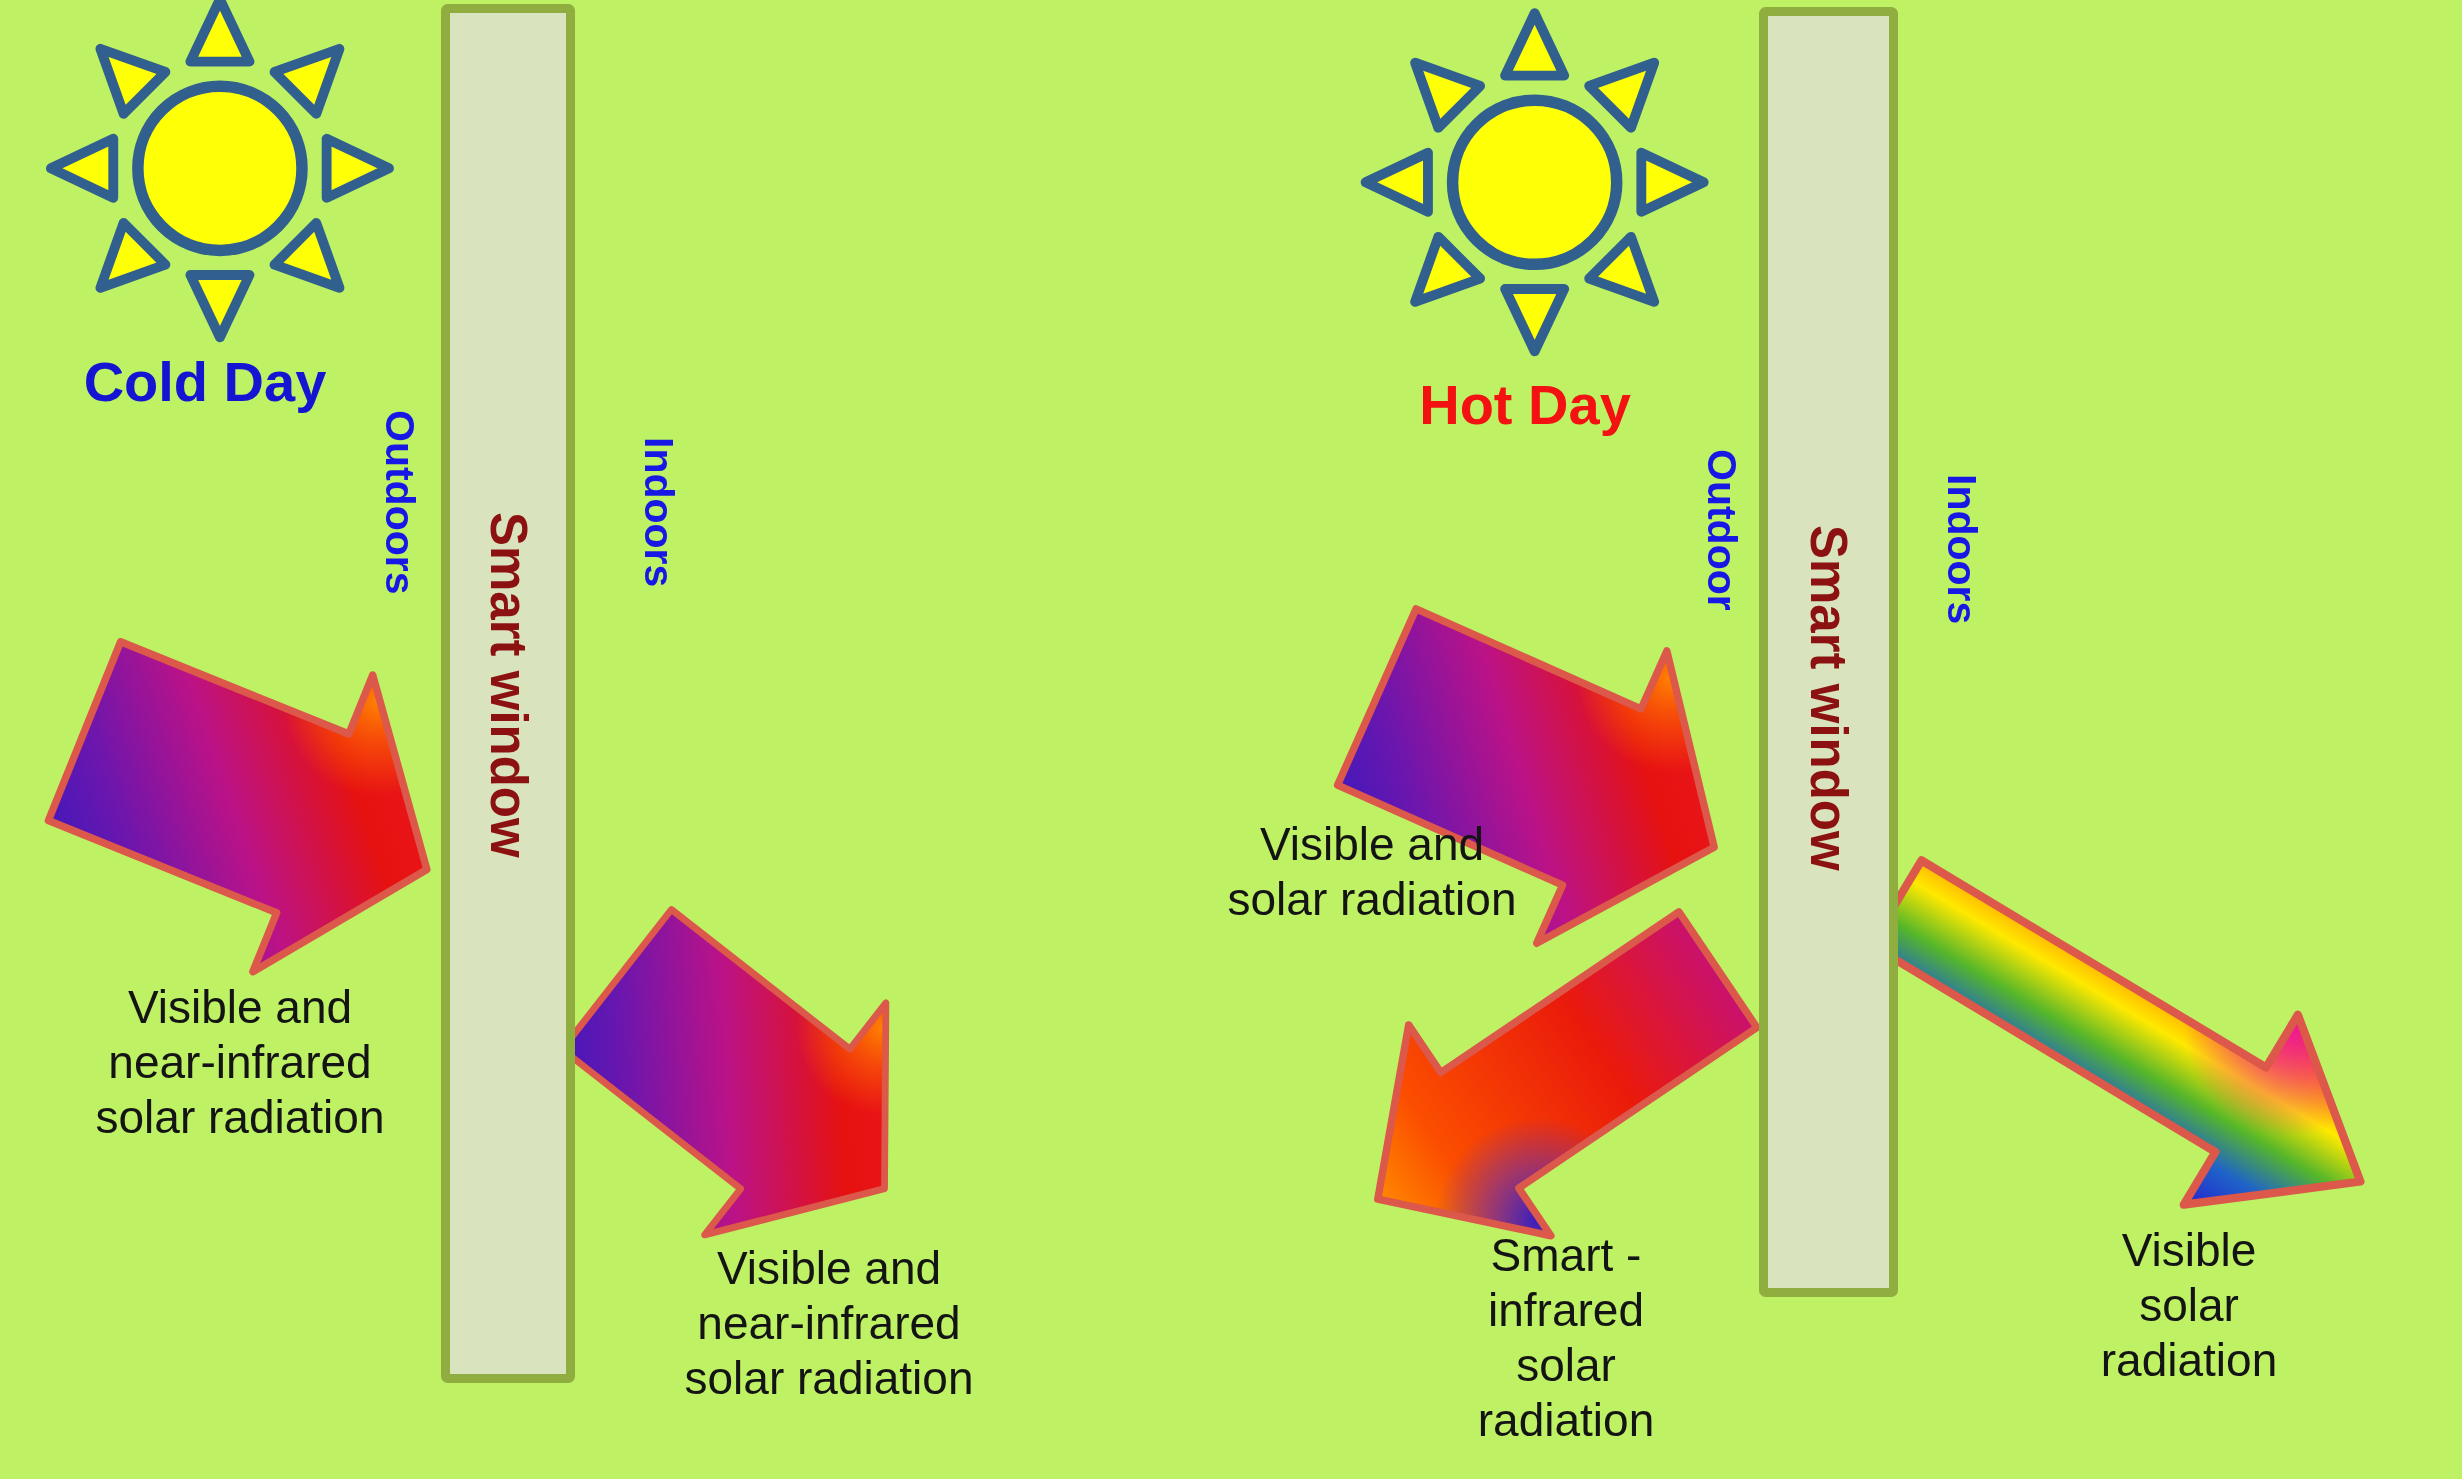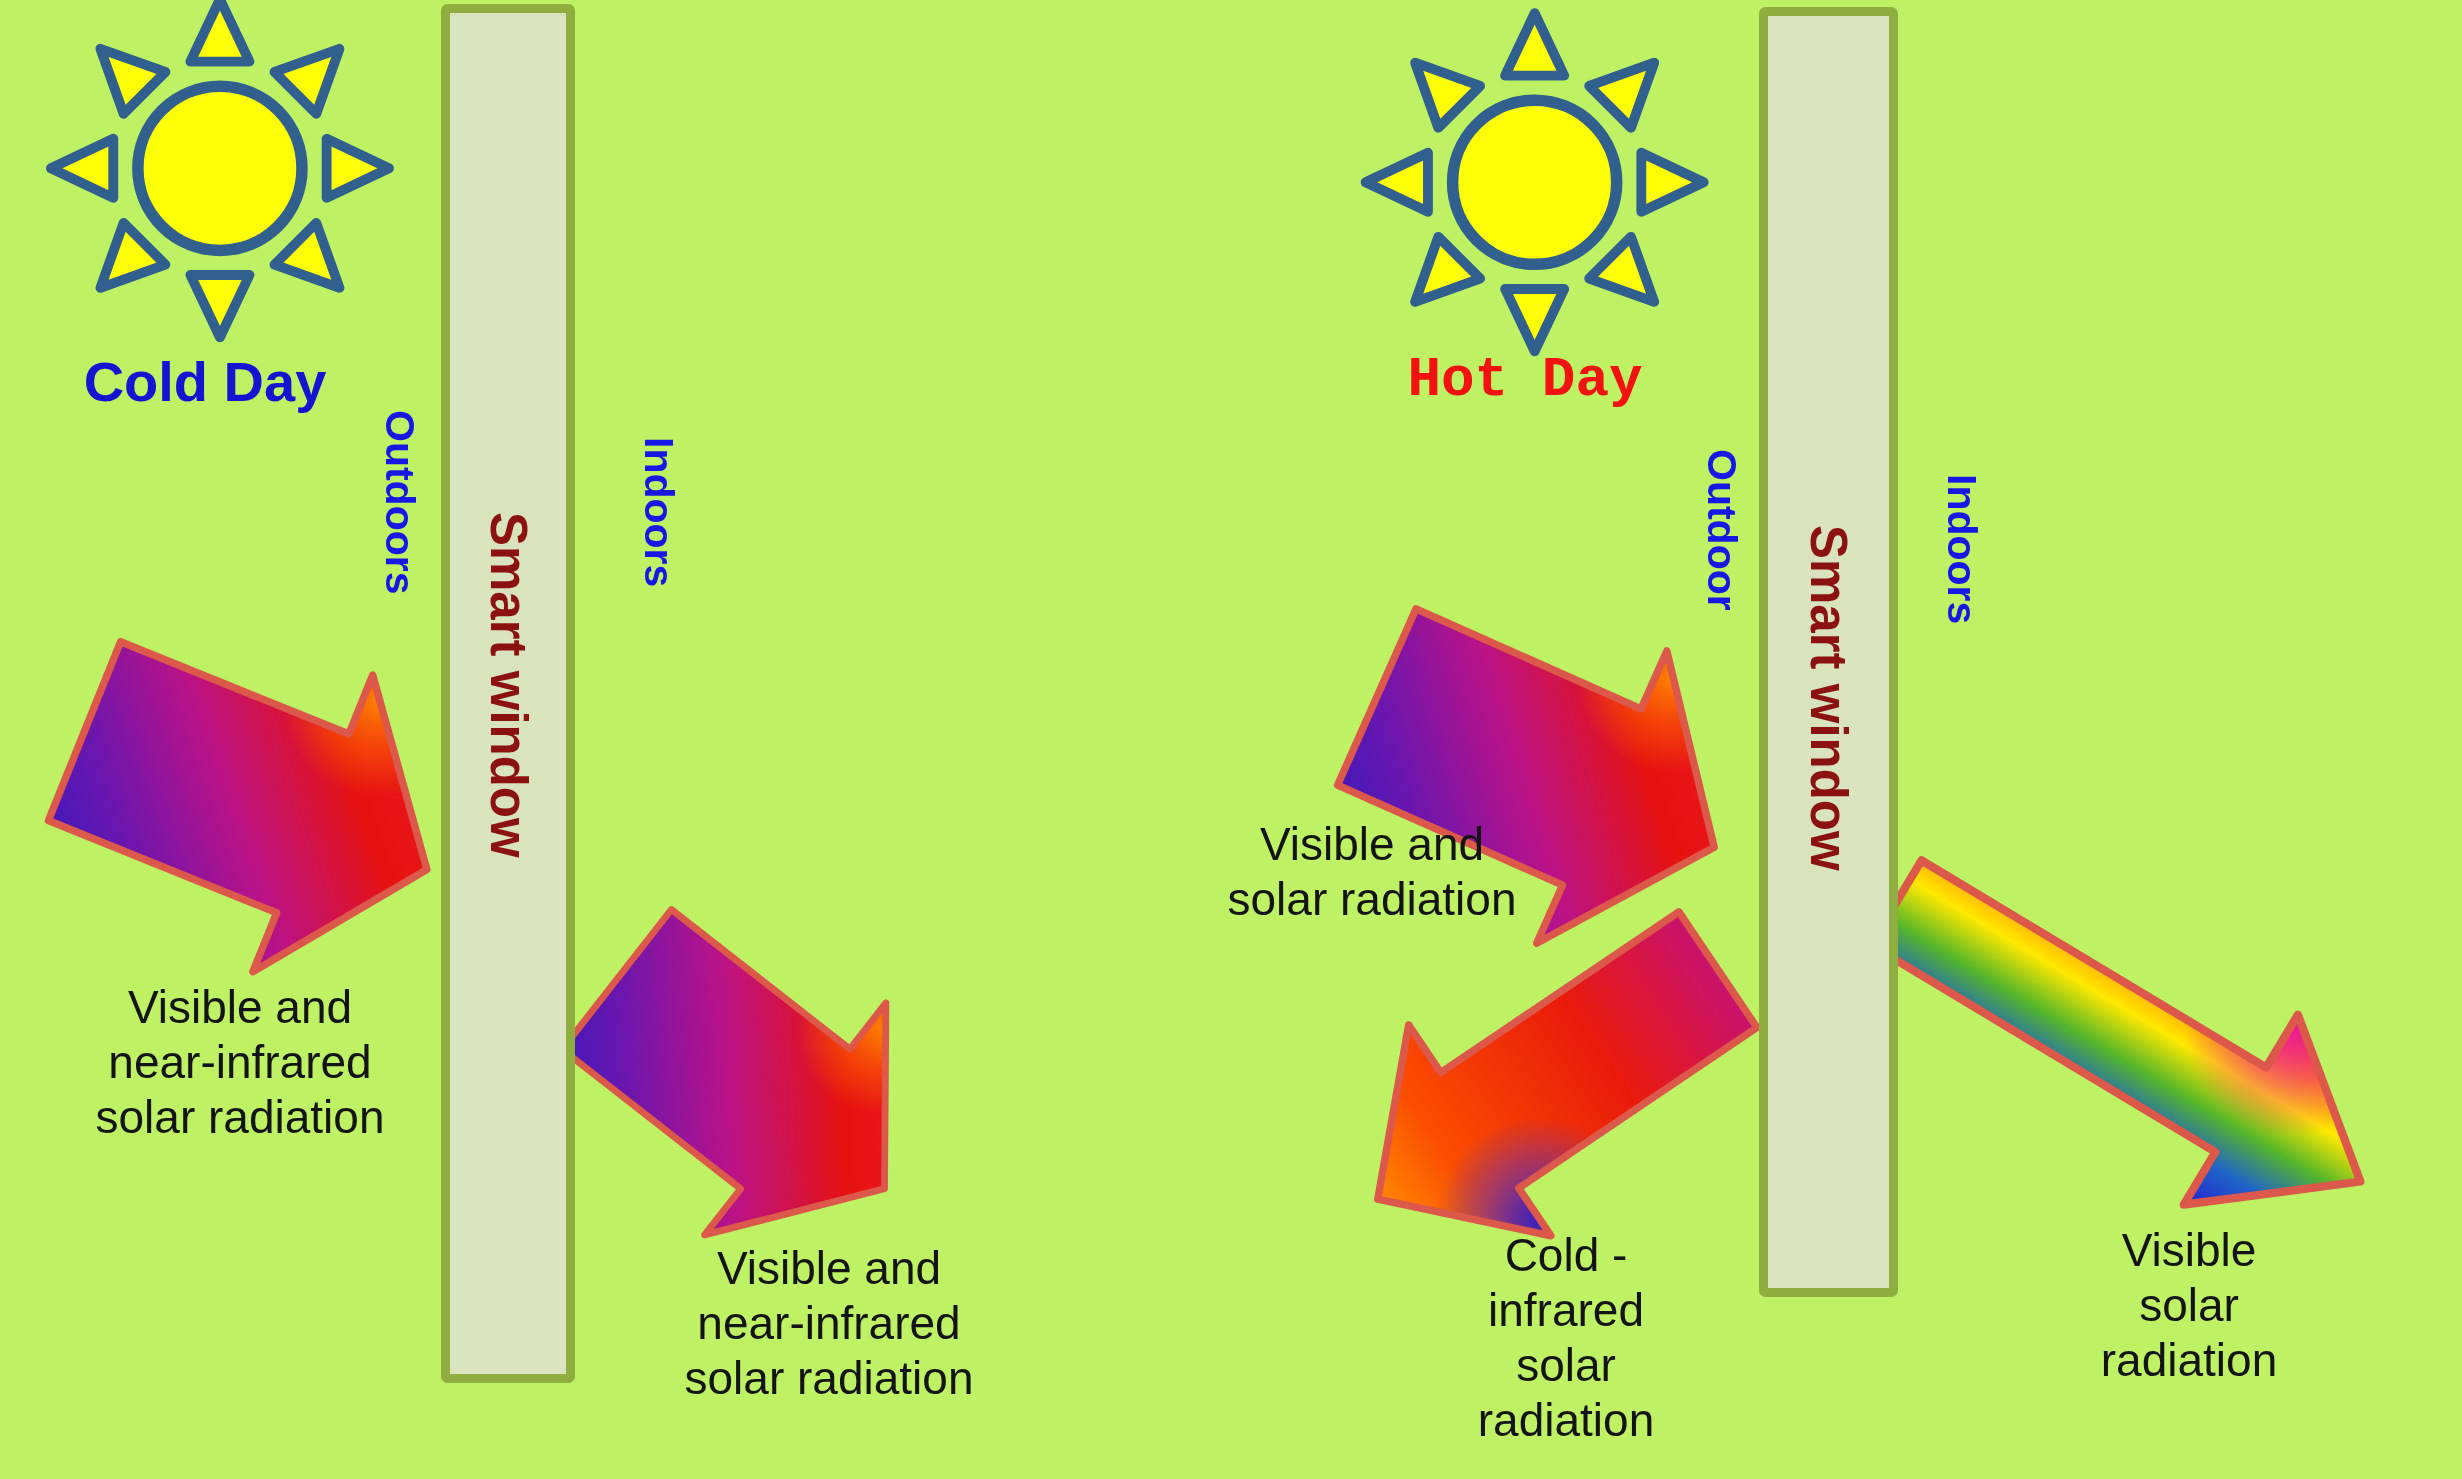--- a/index.html
+++ b/index.html
@@ -165,37 +165,37 @@
     <div>near-infrared</div>
     <div>solar radiation</div>
   </div>
 
   <div class="label" style="left:829px; top:1241px;">
     <div>Visible and</div>
     <div>near-infrared</div>
     <div>solar radiation</div>
   </div>
 
-  <div class="title hot" style="left:1525px; top:348px;font-family:Liberation Mono, monospace;">Hot Day</div>
+  <div class="title hot" style="left:1525px; top:372px;">Hot Day</div>
 
   <div class="vlabel" style="left:1698px; top:449px;">Outdoor</div>
 
   <div class="window-bar right" style="left:1759px; top:6.6px; width:139px; height:1290px;">
     <div class="window-text">Smart window</div>
   </div>
 
   <div class="vlabel" style="left:1938px; top:474px;">Indoors</div>
 
   <div class="label" style="left:1372px; top:817px;">
     <div>Visible and</div>
     <div>solar radiation</div>
   </div>
 
   <div class="label" style="left:1566px; top:1228px;">
-    <div>Cold -</div>
+    <div>Smart -</div>
     <div>infrared</div>
     <div>solar</div>
     <div>radiation</div>
   </div>
 
   <div class="label" style="left:2149px; top:1223px;margin-left:40px;">
     <div>Visible</div>
     <div>solar</div>
     <div>radiation</div>
   </div>

